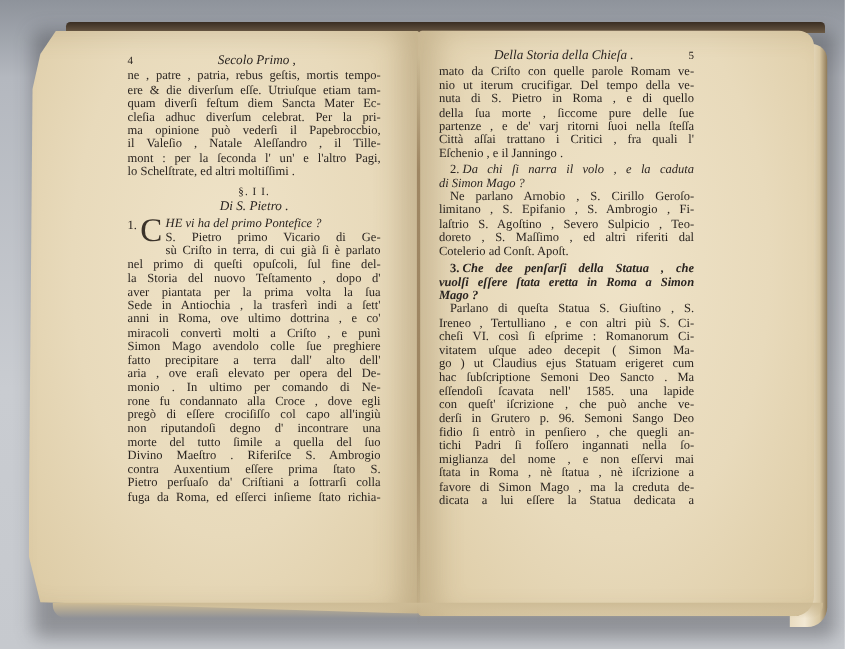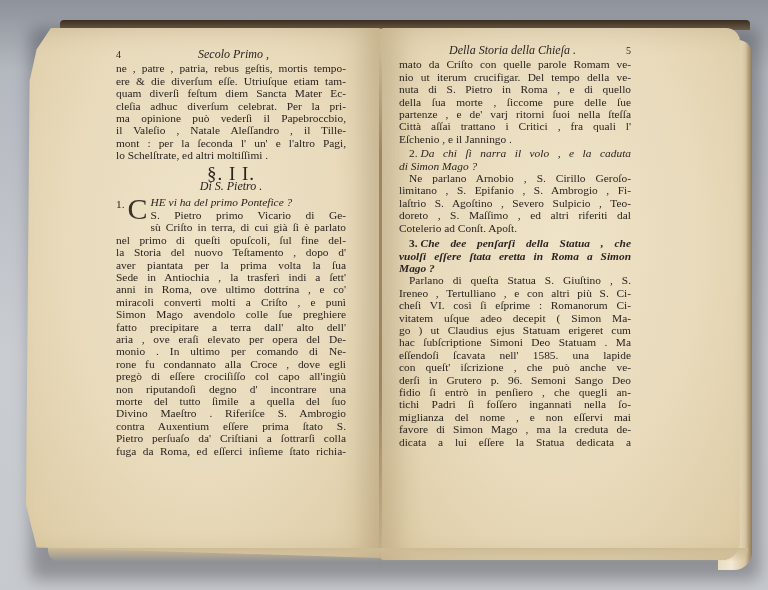--- a/index.html
+++ b/index.html
@@ -62,21 +62,21 @@
   .text-left { left: 116px; top: 48px; width: 230px; }
   .text-right { left: 399px; top: 44px; width: 232px; }
   .running-head {
     display: flex; justify-content: space-between; align-items: baseline;
     font-style: italic; font-size: 12px; margin-bottom: 1px;
   }
   .running-head .num { font-style: normal; font-size: 10px; }
   .line { display: block; white-space: nowrap; text-align-last: justify; text-align: justify; }
   .line.last { text-align-last: left; }
   .line.center { text-align: center; text-align-last: center; }
-  .section-mark { margin-top: 6px; font-size: 19px; letter-spacing: 1px; }
+  .section-mark { margin-top: 6px; font-size: 10px; letter-spacing: 1px; }
   .section-title { font-style: italic; font-size: 12px; margin-bottom: 4px; }
   .question { font-style: italic; }
   .dropcap {
     float: left; font-size: 30px; line-height: 24px; margin: 1px 3px 0 0; color: #3b332a;
   }
   .q-num { font-style: normal; margin-right: 3px; }
   .indent { padding-left: 10px; }
 </style>
 </head>
 <body>
@@ -166,22 +166,23 @@
     <span class="line indent"><span class="q-num">3.</span><span>Che dee penſarſi della Statua , che</span></span>
     <span class="line">vuolſi eſſere ſtata eretta in Roma a Simon</span>
     <span class="line last">Mago ?</span>
   </div>
 
   <span class="line indent">Parlano di queſta Statua S. Giuſtino , S.</span>
   <span class="line">Ireneo , Tertulliano , e con altri più S. Ci-</span>
   <span class="line">cheſi VI. così ſi eſprime : Romanorum Ci-</span>
   <span class="line">vitatem uſque adeo decepit ( Simon Ma-</span>
   <span class="line">go ) ut Claudius ejus Statuam erigeret cum</span>
-  <span class="line">hac ſubſcriptione Simoni Deo Statuam . Ma</span>
+  <span class="line">hac ſubſcriptione Semoni Deo Sancto . Ma</span>
   <span class="line">eſſendoſi ſcavata nell' 1585. una lapide</span>
   <span class="line">con queſt' iſcrizione , che può anche ve-</span>
   <span class="line">derſi in Grutero p. 96. Semoni Sango Deo</span>
   <span class="line">fidio ſi entrò in penſiero , che quegli an-</span>
   <span class="line">tichi Padri ſi foſſero ingannati nella ſo-</span>
   <span class="line">miglianza del nome , e non eſſervi mai</span>
+  <span class="line">ſtata in Roma , nè ſtatua , nè iſcrizione a</span>
   <span class="line">favore di Simon Mago , ma la creduta de-</span>
   <span class="line">dicata a lui eſſere la Statua dedicata a</span>
 </div>
 
 </body></html>

